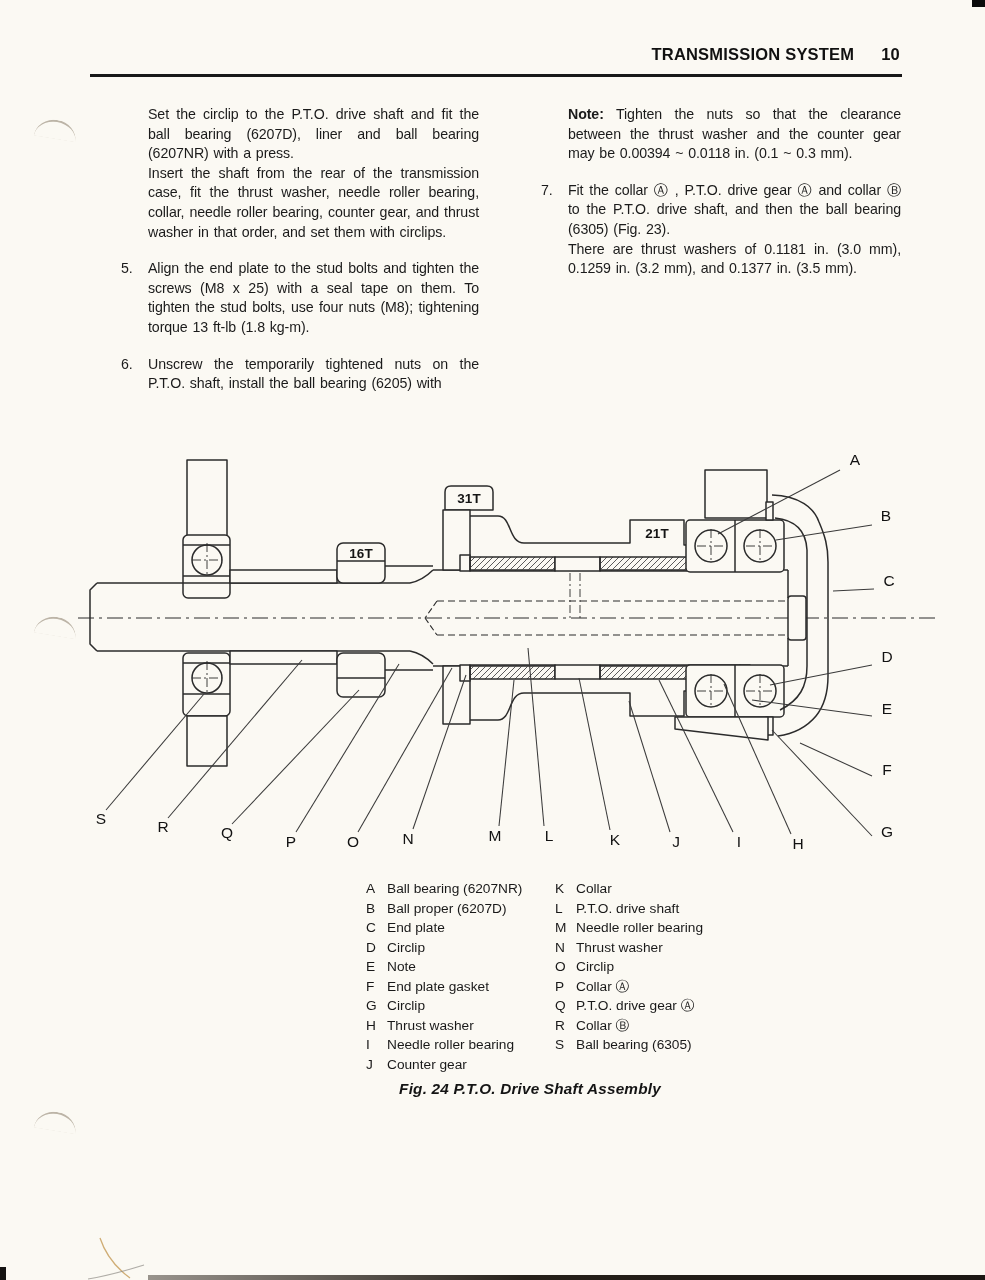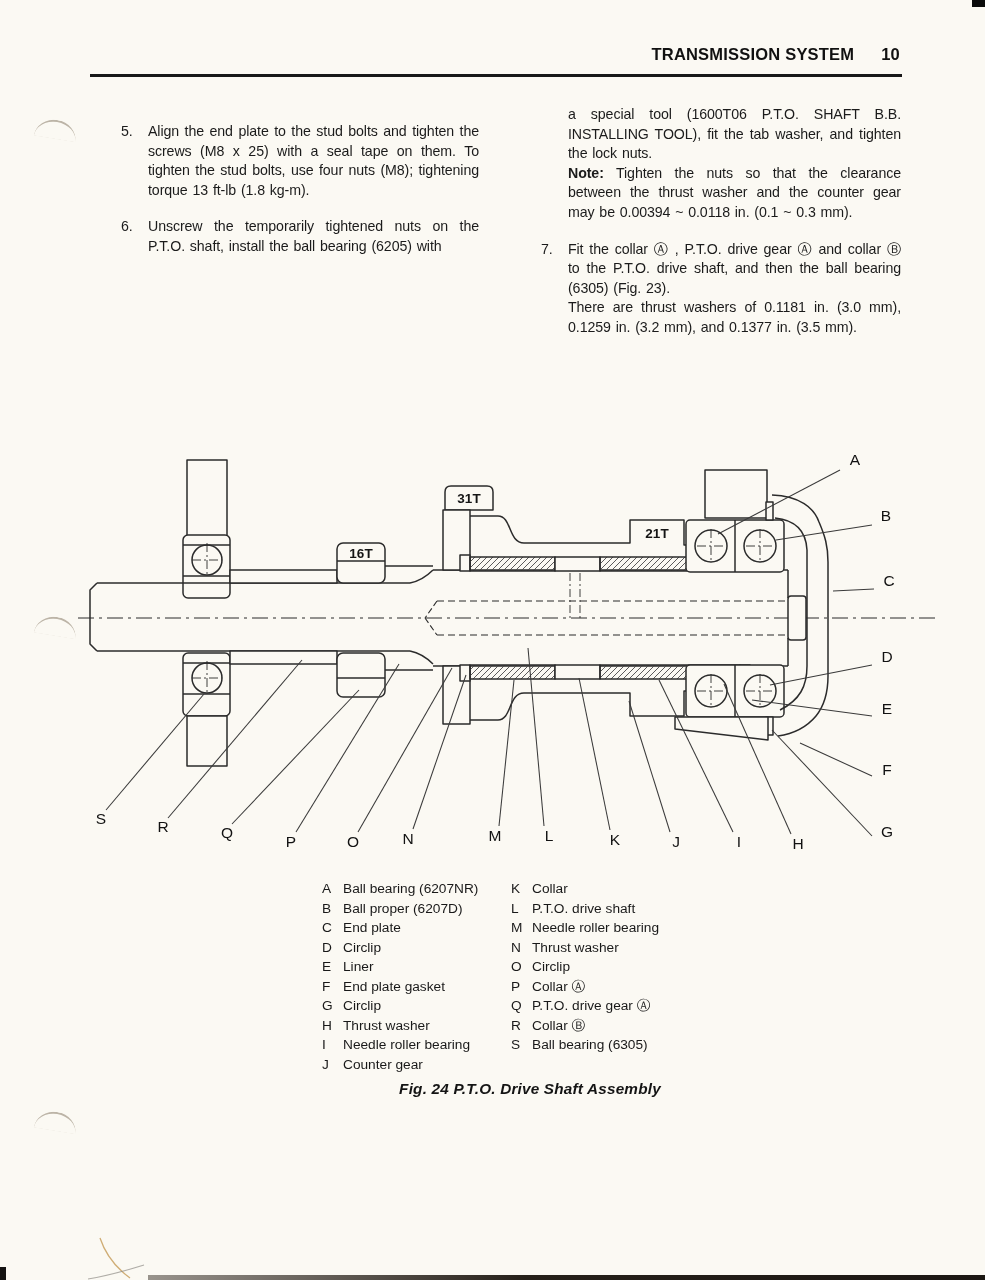--- a/index.html
+++ b/index.html
@@ -35,21 +35,21 @@
   #diagram{position:absolute;left:0;top:438px;}
   .leader{stroke:#3a3a3a;stroke-width:1.05;}
   .part-letter{font-family:"Liberation Sans",sans-serif;font-size:15.5px;fill:#121212;}
   .gear-tag{font-family:"Liberation Sans",sans-serif;font-size:13.5px;font-weight:bold;fill:#151515;}
   
   .legend-col{
     position:absolute;font-size:13.7px;line-height:19.5px;color:#191919;
   }
   .legend-col-1{left:322px;top:879px;}
   .legend-col-2{left:511px;top:879px;}
-  .legend-row{white-space:nowrap;}
+  .legend-row{white-space:nowrap;margin-left:44px;}
   .legend-row .key{display:inline-block;width:21px;}
   
   .caption{
     position:absolute;top:1080px;left:0;width:964px;text-align:center;
     font-size:15.3px;font-weight:bold;font-style:italic;color:#141414;
     letter-spacing:.2px;
     padding-left:48px;
   }
   
   .punch-arc{
@@ -72,25 +72,26 @@
 </head>
 <body>
 
 <div class="hdr">
   <span>TRANSMISSION SYSTEM</span>
   <span>10</span>
 </div>
 <div class="rule"></div>
 
 <div class="col col-left" id="col-left">
+    <div class="para">Set the circlip to the P.T.O. drive shaft and fit the ball bearing (6207D), liner and ball bearing (6207NR) with a press.</div>
+    <div class="para">Insert the shaft from the rear of the transmission case, fit the thrust washer, needle roller bearing, collar, needle roller bearing, counter gear, and thrust washer in that order, and set them with circlips.</div>
     <div class="para gap"><span class="num">5.</span>Align the end plate to the stud bolts and tighten the screws (M8 x 25) with a seal tape on them. To tighten the stud bolts, use four nuts (M8); tightening torque 13 ft-lb (1.8 kg-m).</div>
     <div class="para gap"><span class="num">6.</span>Unscrew the temporarily tightened nuts on the P.T.O. shaft, install the ball bearing (6205) with</div>
   </div>
 <div class="col col-right" id="col-right">
-    <div class="para">a special tool (1600T06 P.T.O. SHAFT B.B. INSTALLING TOOL), fit the tab washer, and tighten the lock nuts.</div>
     <div class="para"><b>Note:</b>  Tighten the nuts so that the clearance between the thrust washer and the counter gear may be 0.00394 ~ 0.0118 in. (0.1 ~ 0.3 mm).</div>
     <div class="para gap"><span class="num">7.</span>Fit the collar Ⓐ , P.T.O. drive gear Ⓐ and collar Ⓑ to the P.T.O. drive shaft, and then the ball bearing (6305) (Fig. 23).</div>
     <div class="para">There are thrust washers of 0.1181 in. (3.0 mm), 0.1259 in. (3.2 mm), and 0.1377 in. (3.5 mm).</div>
   </div>
 
 <svg id="diagram" width="985" height="435" viewBox="0 0 985 435">
   <defs>
     <pattern id="hatch" width="6" height="6" patternUnits="userSpaceOnUse">
       <path d="M0,6 L6,0" stroke="#4a4a4a" stroke-width="0.9"></path>
     </pattern>
@@ -235,21 +236,21 @@
       <text x="469" y="65" class="gear-tag">31T</text>
       <text x="657" y="100" class="gear-tag">21T</text>
     </g>
 </svg>
 
 <div class="legend-col legend-col-1" id="legend-1">
     <div class="legend-row"><span class="key">A</span><span>Ball bearing (6207NR)</span></div>
     <div class="legend-row"><span class="key">B</span><span>Ball proper (6207D)</span></div>
     <div class="legend-row"><span class="key">C</span><span>End plate</span></div>
     <div class="legend-row"><span class="key">D</span><span>Circlip</span></div>
-    <div class="legend-row"><span class="key">E</span><span>Liner</span></div>
+    <div class="legend-row"><span class="key">E</span><span>Note</span></div>
     <div class="legend-row"><span class="key">F</span><span>End plate gasket</span></div>
     <div class="legend-row"><span class="key">G</span><span>Circlip</span></div>
     <div class="legend-row"><span class="key">H</span><span>Thrust washer</span></div>
     <div class="legend-row"><span class="key">I</span><span>Needle roller bearing</span></div>
     <div class="legend-row"><span class="key">J</span><span>Counter gear</span></div>
   </div>
 <div class="legend-col legend-col-2" id="legend-2">
     <div class="legend-row"><span class="key">K</span><span>Collar</span></div>
     <div class="legend-row"><span class="key">L</span><span>P.T.O. drive shaft</span></div>
     <div class="legend-row"><span class="key">M</span><span>Needle roller bearing</span></div>

